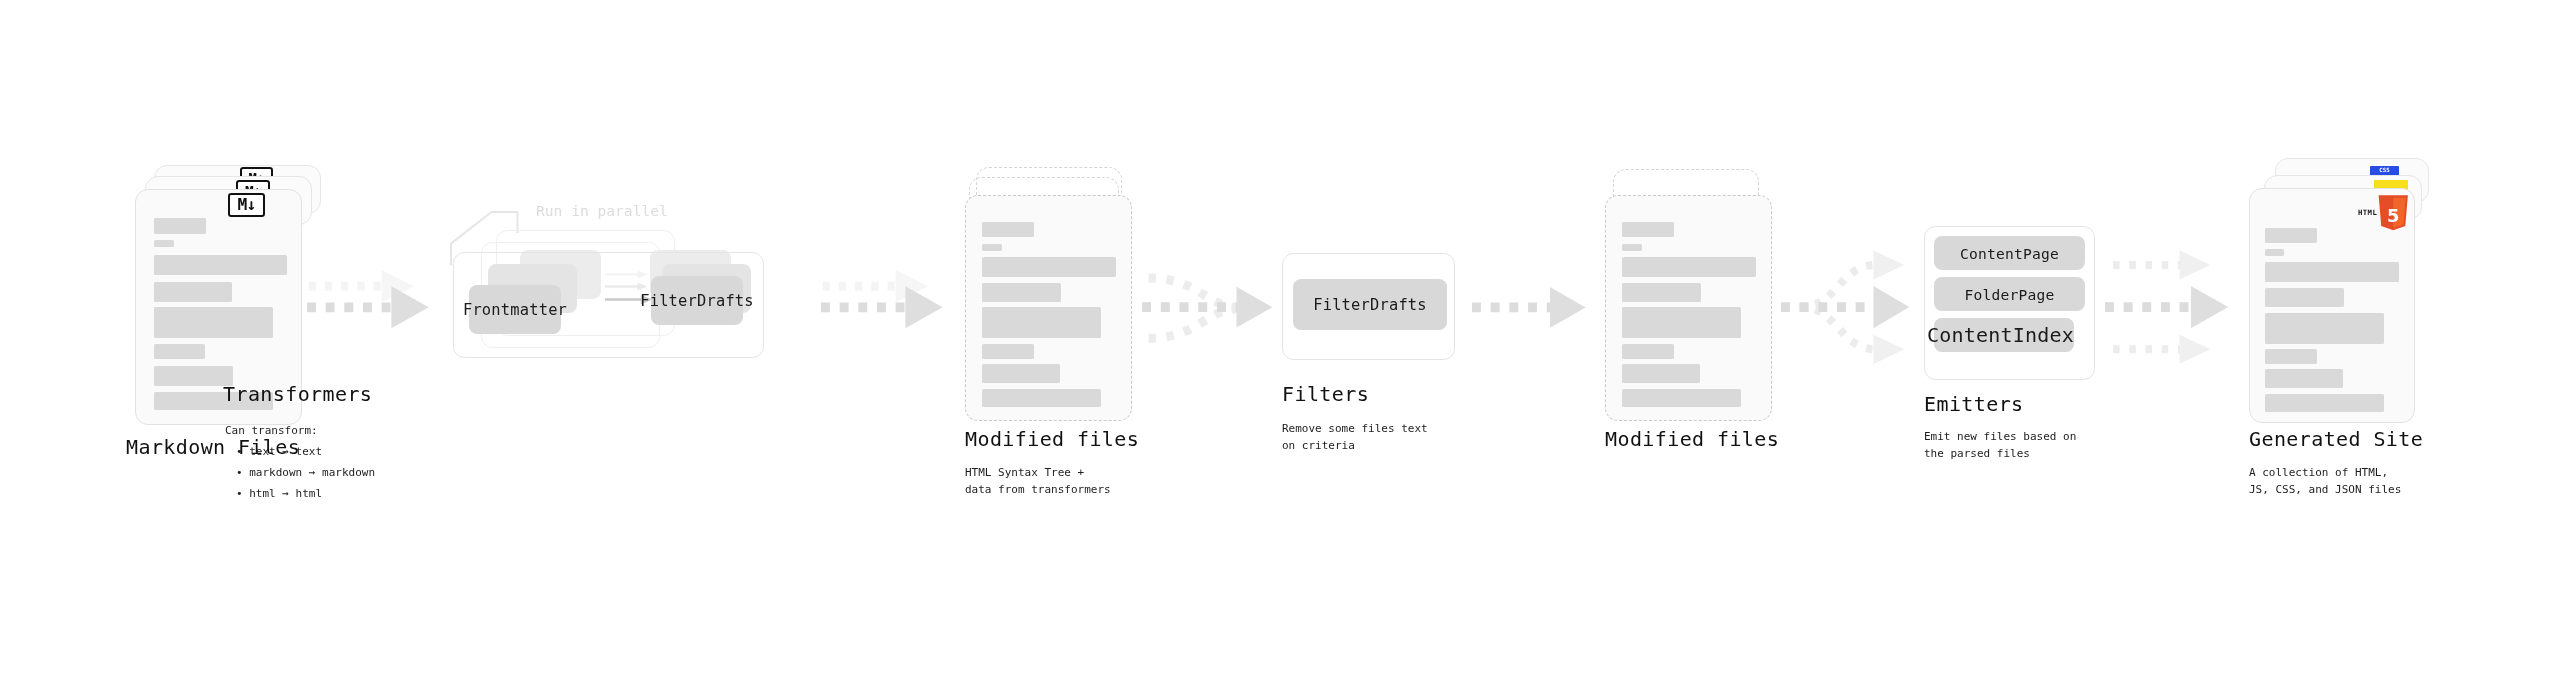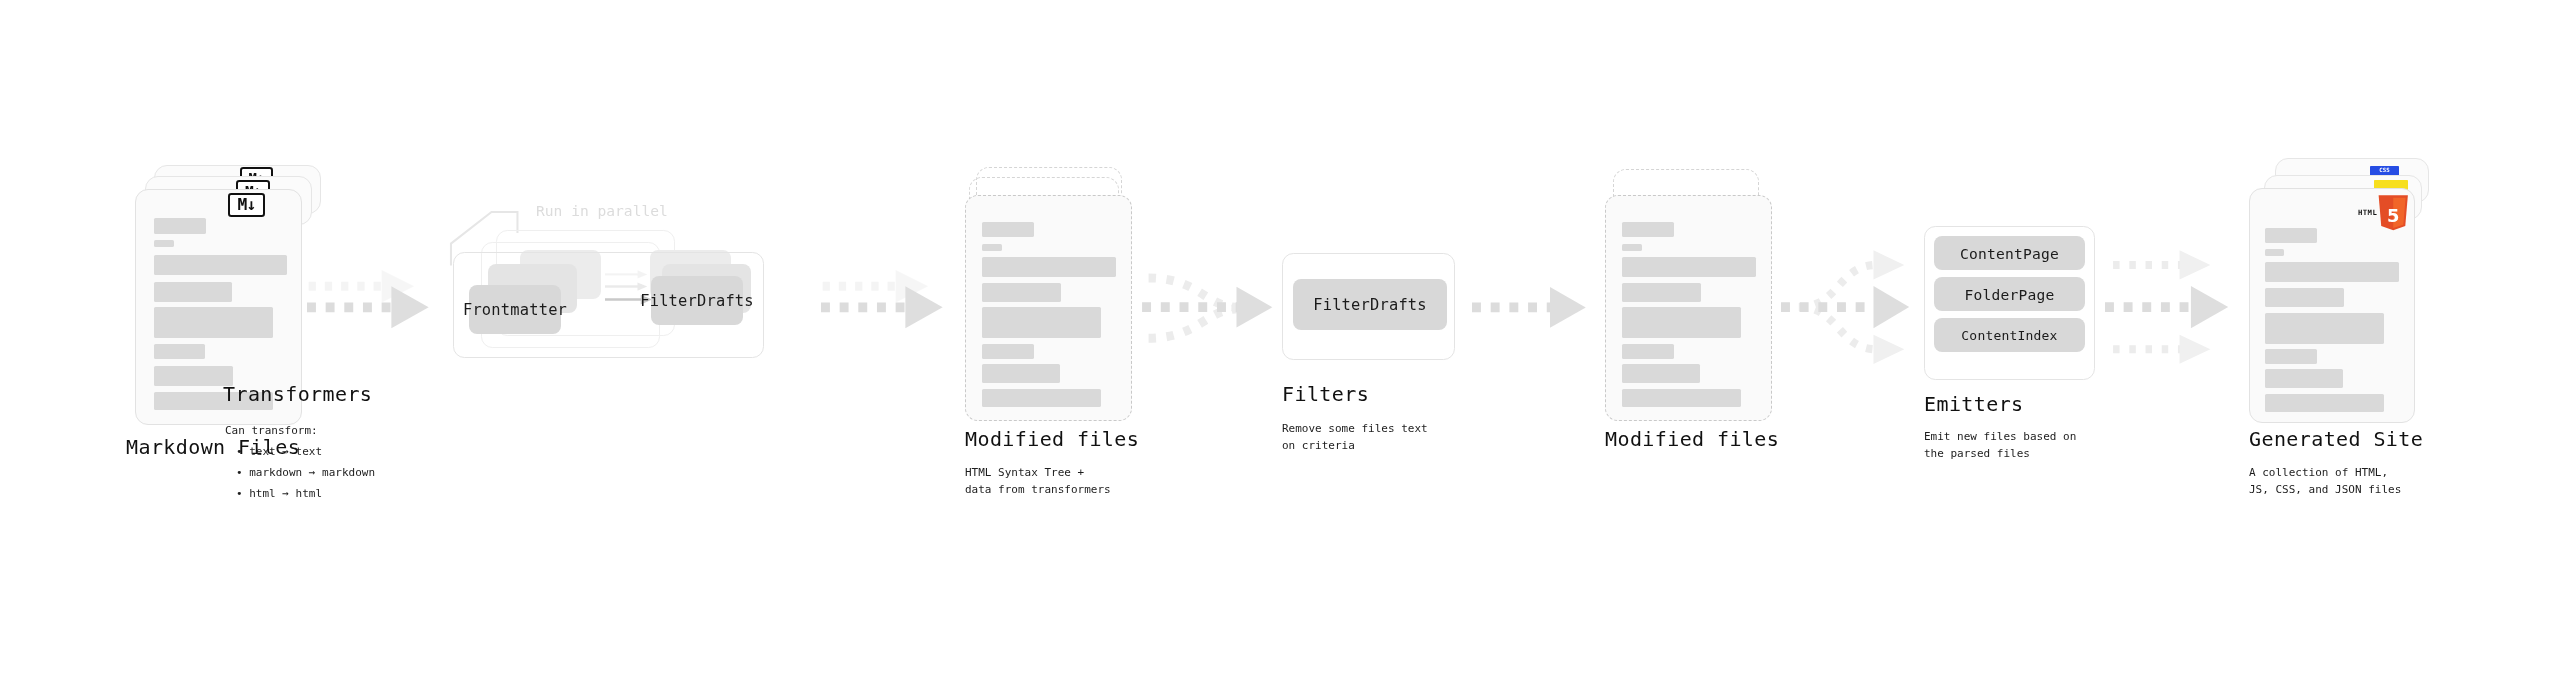--- a/index.html
+++ b/index.html
@@ -307,21 +307,21 @@
 
   <div>
     <div class="groupbox" style="left:1924px; top:226px; width:171px; height:154px;"></div>
 
     <div class="pill" style="left:1934px; top:236px; width:151px; height:34px; font-size:14.6px;">
       <span>ContentPage</span>
     </div>
     <div class="pill" style="left:1934px; top:277px; width:151px; height:34px; font-size:14.6px;">
       <span>FolderPage</span>
     </div>
-    <div class="pill" style="left:1934px; top:318px; width:151px; height:34px; font-size:13px;">
+    <div class="pill" style="left:1934px; top:318px; width:140px; height:34px; font-size:20px;justify-content:flex-end;">
       <span>ContentIndex</span>
     </div>
 
     <div class="title" style="left:1924px; top:392px;">Emitters</div>
     <div class="subtitle" style="left:1924px; top:429px;">Emit new files based on
 the parsed files</div>
   </div>
 
   <svg class="arrow-svg" style="left:2105px; top:226px;" width="154" height="146" viewBox="0 0 190 180">
     <line x1="10" y1="48" x2="96" y2="48" stroke="#ececec" stroke-width="10" stroke-dasharray="8 12"></line>

